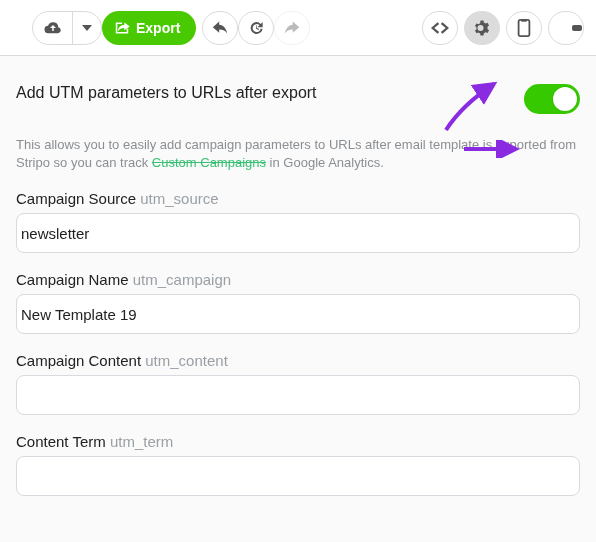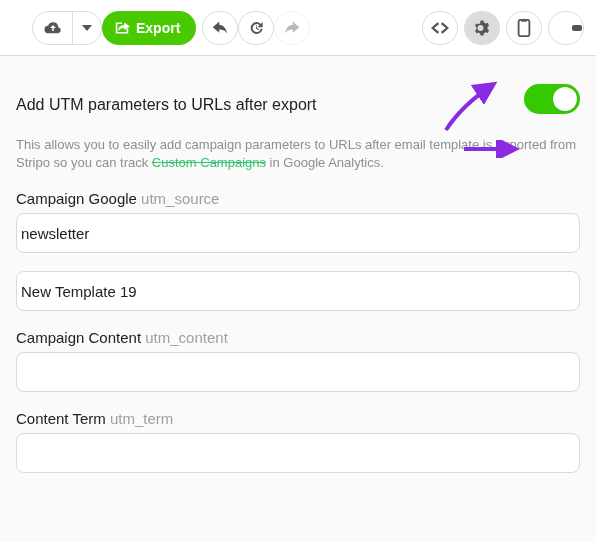--- a/index.html
+++ b/index.html
@@ -35,21 +35,21 @@
   .gear-active {
     background:#dcdcdc; border-color:#dcdcdc;
   }
   .panel {
     padding: 28px 16px 0 16px;
     background:#fafafa;
     height:calc(542px - 56px);
     position:relative;
   }
   .panel-heading {
-    display:flex; align-items:flex-end; justify-content:space-between;
+    display:flex; align-items:flex-start; justify-content:space-between;
     margin-bottom:22px;
   }
   .panel-heading h2 {
     font-size:16px; font-weight:400; margin:0; color:#222;
   }
   .toggle {
     width:56px; height:30px; background:#36c900; border-radius:16px; position:relative;
   }
   .toggle::after {
     content:""; position:absolute; right:3px; top:3px; width:24px; height:24px; border-radius:50%;
@@ -181,28 +181,32 @@
     <h2>Add UTM parameters to URLs after export</h2>
     <div class="toggle"></div>
   </div>
 
   <div class="helptext">
     <span>This allows you to easily add campaign parameters to URLs after email template is exported from Stripo so you can track </span><a href="#">Custom Campaigns</a><span> in Google Analytics.</span>
   </div>
 
   <div class="field">
     <div class="field-label">
-      <span>Campaign Google</span>
+      <span>Campaign Source</span>
       <span class="hint">utm_source</span>
     </div>
     <input class="field-input" value="newsletter" style="">
   </div>
 
 
   <div class="field">
+    <div class="field-label">
+      <span>Campaign Name</span>
+      <span class="hint">utm_campaign</span>
+    </div>
     <input class="field-input" value="New Template 19" style="">
   </div>
 
   <div class="field">
     <div class="field-label">
       <span>Campaign Content</span>
       <span class="hint">utm_content</span>
     </div>
     <input class="field-input" value="" style="">
   </div>

